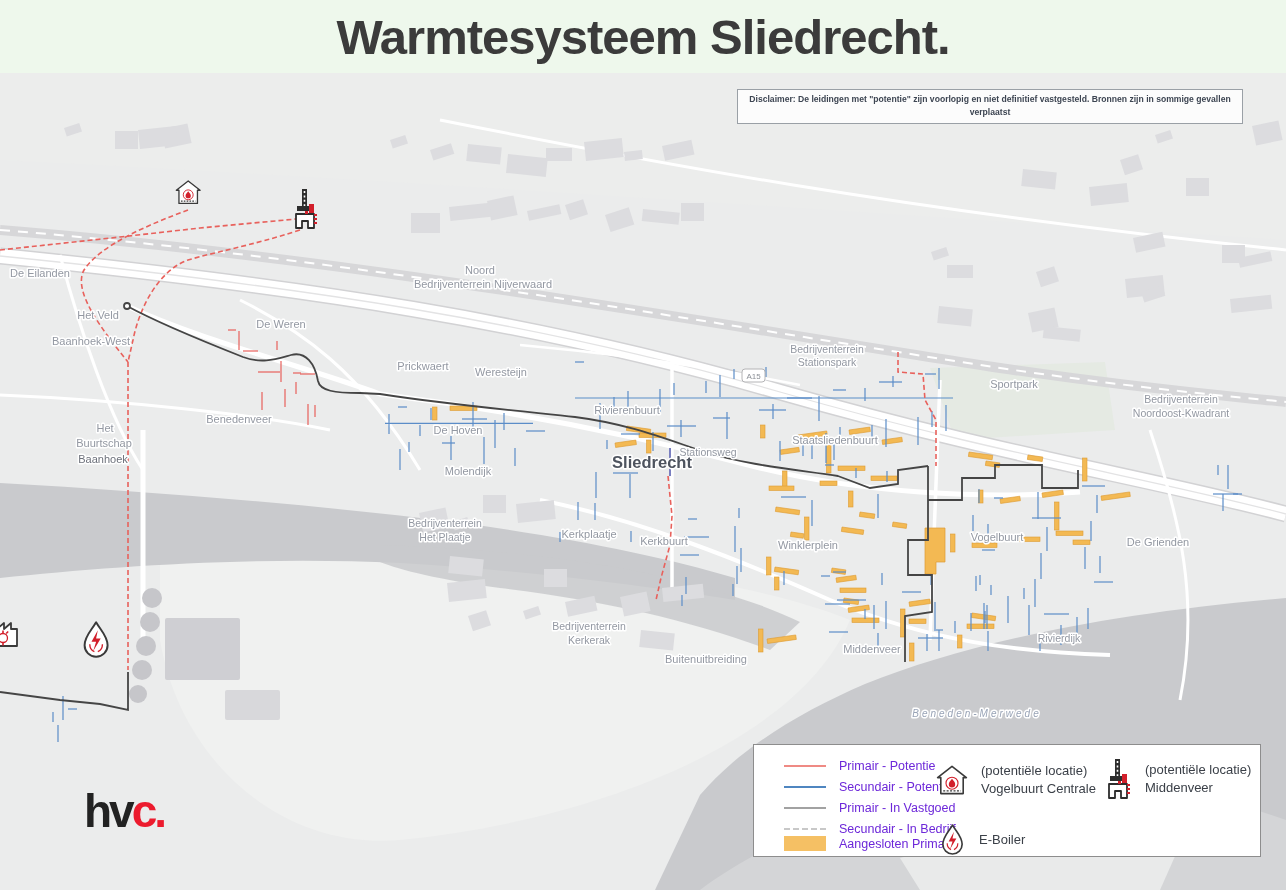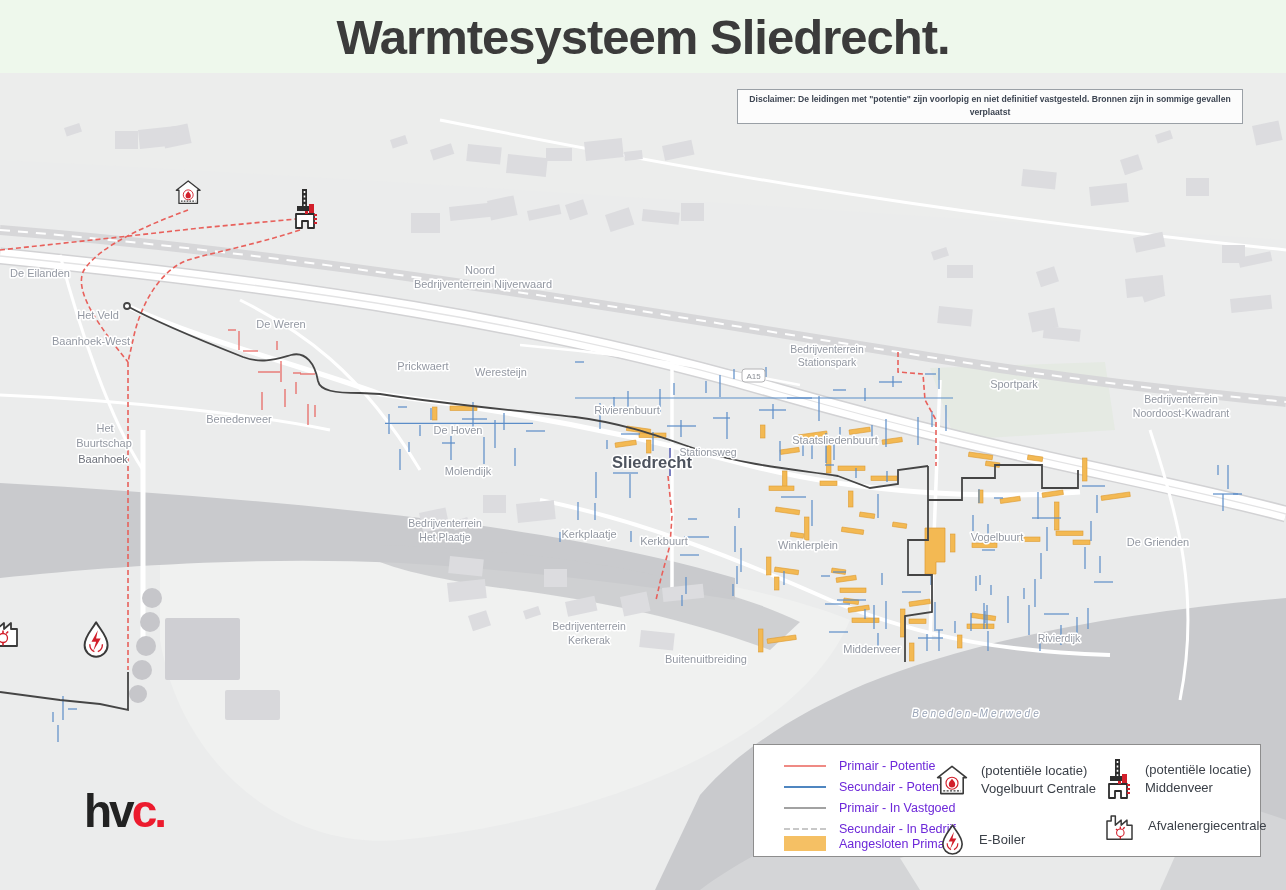--- a/index.html
+++ b/index.html
@@ -510,21 +510,15 @@
         <use href="#icon-flame"></use>
       </svg>
     <div class="lg-label2"><span>E-Boiler</span></div>
   </div>
   <div class="lg-row" style="left:352px;top:14px">
     <svg width="26" height="40" viewBox="0 0 26 40">
         <use href="#icon-derrick"></use>
       </svg>
     <div class="lg-label2"><span>(potentiële locatie)</span><br><span>Middenveer</span></div>
   </div>
-  <div class="lg-row" style="left:350px;top:66px">
-    <svg width="31" height="30" viewBox="0 0 36 36">
-        <use href="#icon-factory"></use>
-      </svg>
-    <div class="lg-label2"><span>Afvalenergiecentrale</span></div>
-  </div>
 </div>
 
 <div class="logo"><span>hv</span><span class="accent">c</span><span class="accent">.</span></div>
 
 </body></html>

